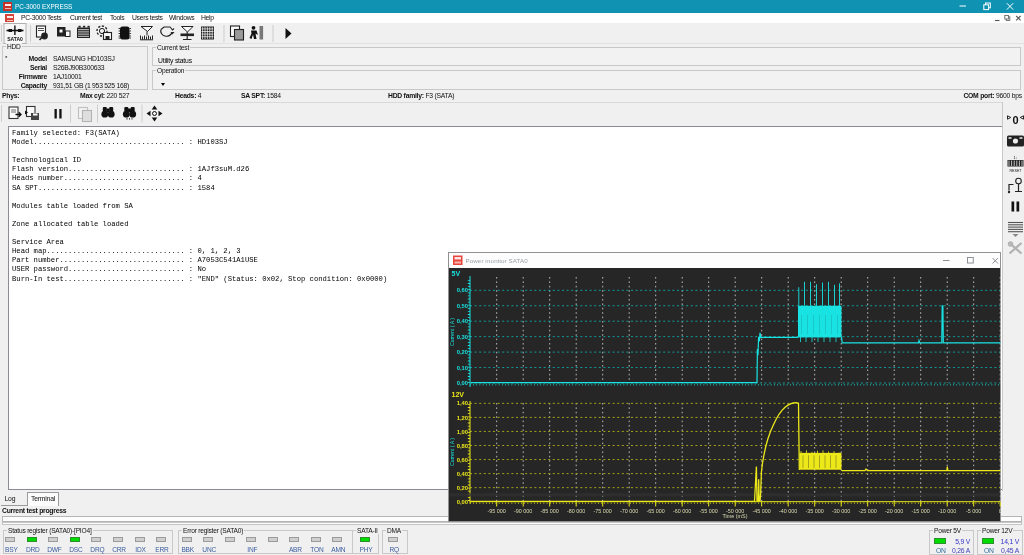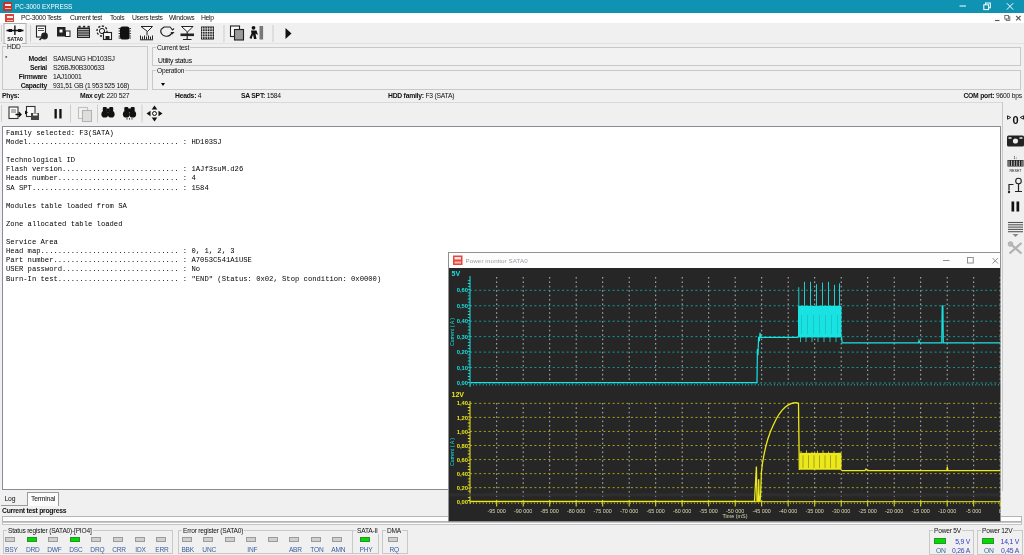--- a/index.html
+++ b/index.html
@@ -14,21 +14,21 @@
 .menuitem { position:absolute; top:1px; font-size:6.8px; letter-spacing:-0.3px; color:#111; }
 #toolbar1 { left:0; top:23px; width:1024px; height:21px; background:#f0f0f0; border-bottom:1px solid #e2e2e2; }
 #panelrow { left:0; top:44px; width:1024px; height:48px; }
 .groupbox { position:absolute; border:1px solid #c8c8c8; }
 .grouplabel { position:absolute; top:-4px; left:3px; background:#f0f0f0; font-size:6.6px; letter-spacing:-0.2px; color:#111; padding:0 1px; white-space:nowrap; }
 .hddlab { position:absolute; font-size:6.8px; letter-spacing:-0.25px; font-weight:bold; color:#111; text-align:right; width:44px; }
 .hddval { position:absolute; font-size:6.8px; letter-spacing:-0.25px; color:#111; left:50px; white-space:nowrap; }
 #statline { left:0; top:92px; width:1024px; height:10px; font-size:6.8px; letter-spacing:-0.25px; color:#111; }
 #statline b { font-weight:bold; }
 #toolbar2 { left:0; top:102px; width:1002px; height:24px; background:#f0f0f0; border-top:1px solid #d9d9d9; }
-#terminal { left:2px; top:126px; width:999px; height:364px; background:#fff; border:1px solid #898c95; }
+#terminal { left:8px; top:126px; width:999px; height:364px; background:#fff; border:1px solid #898c95; }
 #terminal pre { font-family:"Liberation Mono", monospace; font-size:7.2px; line-height:9.1px;
   color:#000; margin:2px 0 0 3px; }
 #rightstrip { left:1002px; top:102px; width:22px; height:389px; background:#f0f0f0; border-left:1px solid #c9c9c9; }
 #tabsrow { left:0; top:491px; width:1024px; height:15px; background:#f0f0f0; }
 #tab-log { position:absolute; left:1px; top:3px; width:26px; height:12px; font-size:6.8px; letter-spacing:-0.2px; color:#111;
   text-align:left; padding-left:3.5px; padding-top:1px; border-bottom:1px solid #9a9a9a; }
 #tab-term { position:absolute; left:27px; top:1px; width:32px; height:14px; background:#fcfcfc;
   border:1px solid #9a9a9a; border-bottom:none; font-size:6.8px; letter-spacing:-0.2px; color:#111; text-align:center; padding-top:2px; }
 #progresslabel { left:2px; top:507px; font-size:6.8px; letter-spacing:-0.25px; font-weight:bold; color:#111; }
 #prog1 { left:2px; top:516px; width:1020px; height:6px; background:#fdfdfd; border:1px solid #b5b5b5; }

